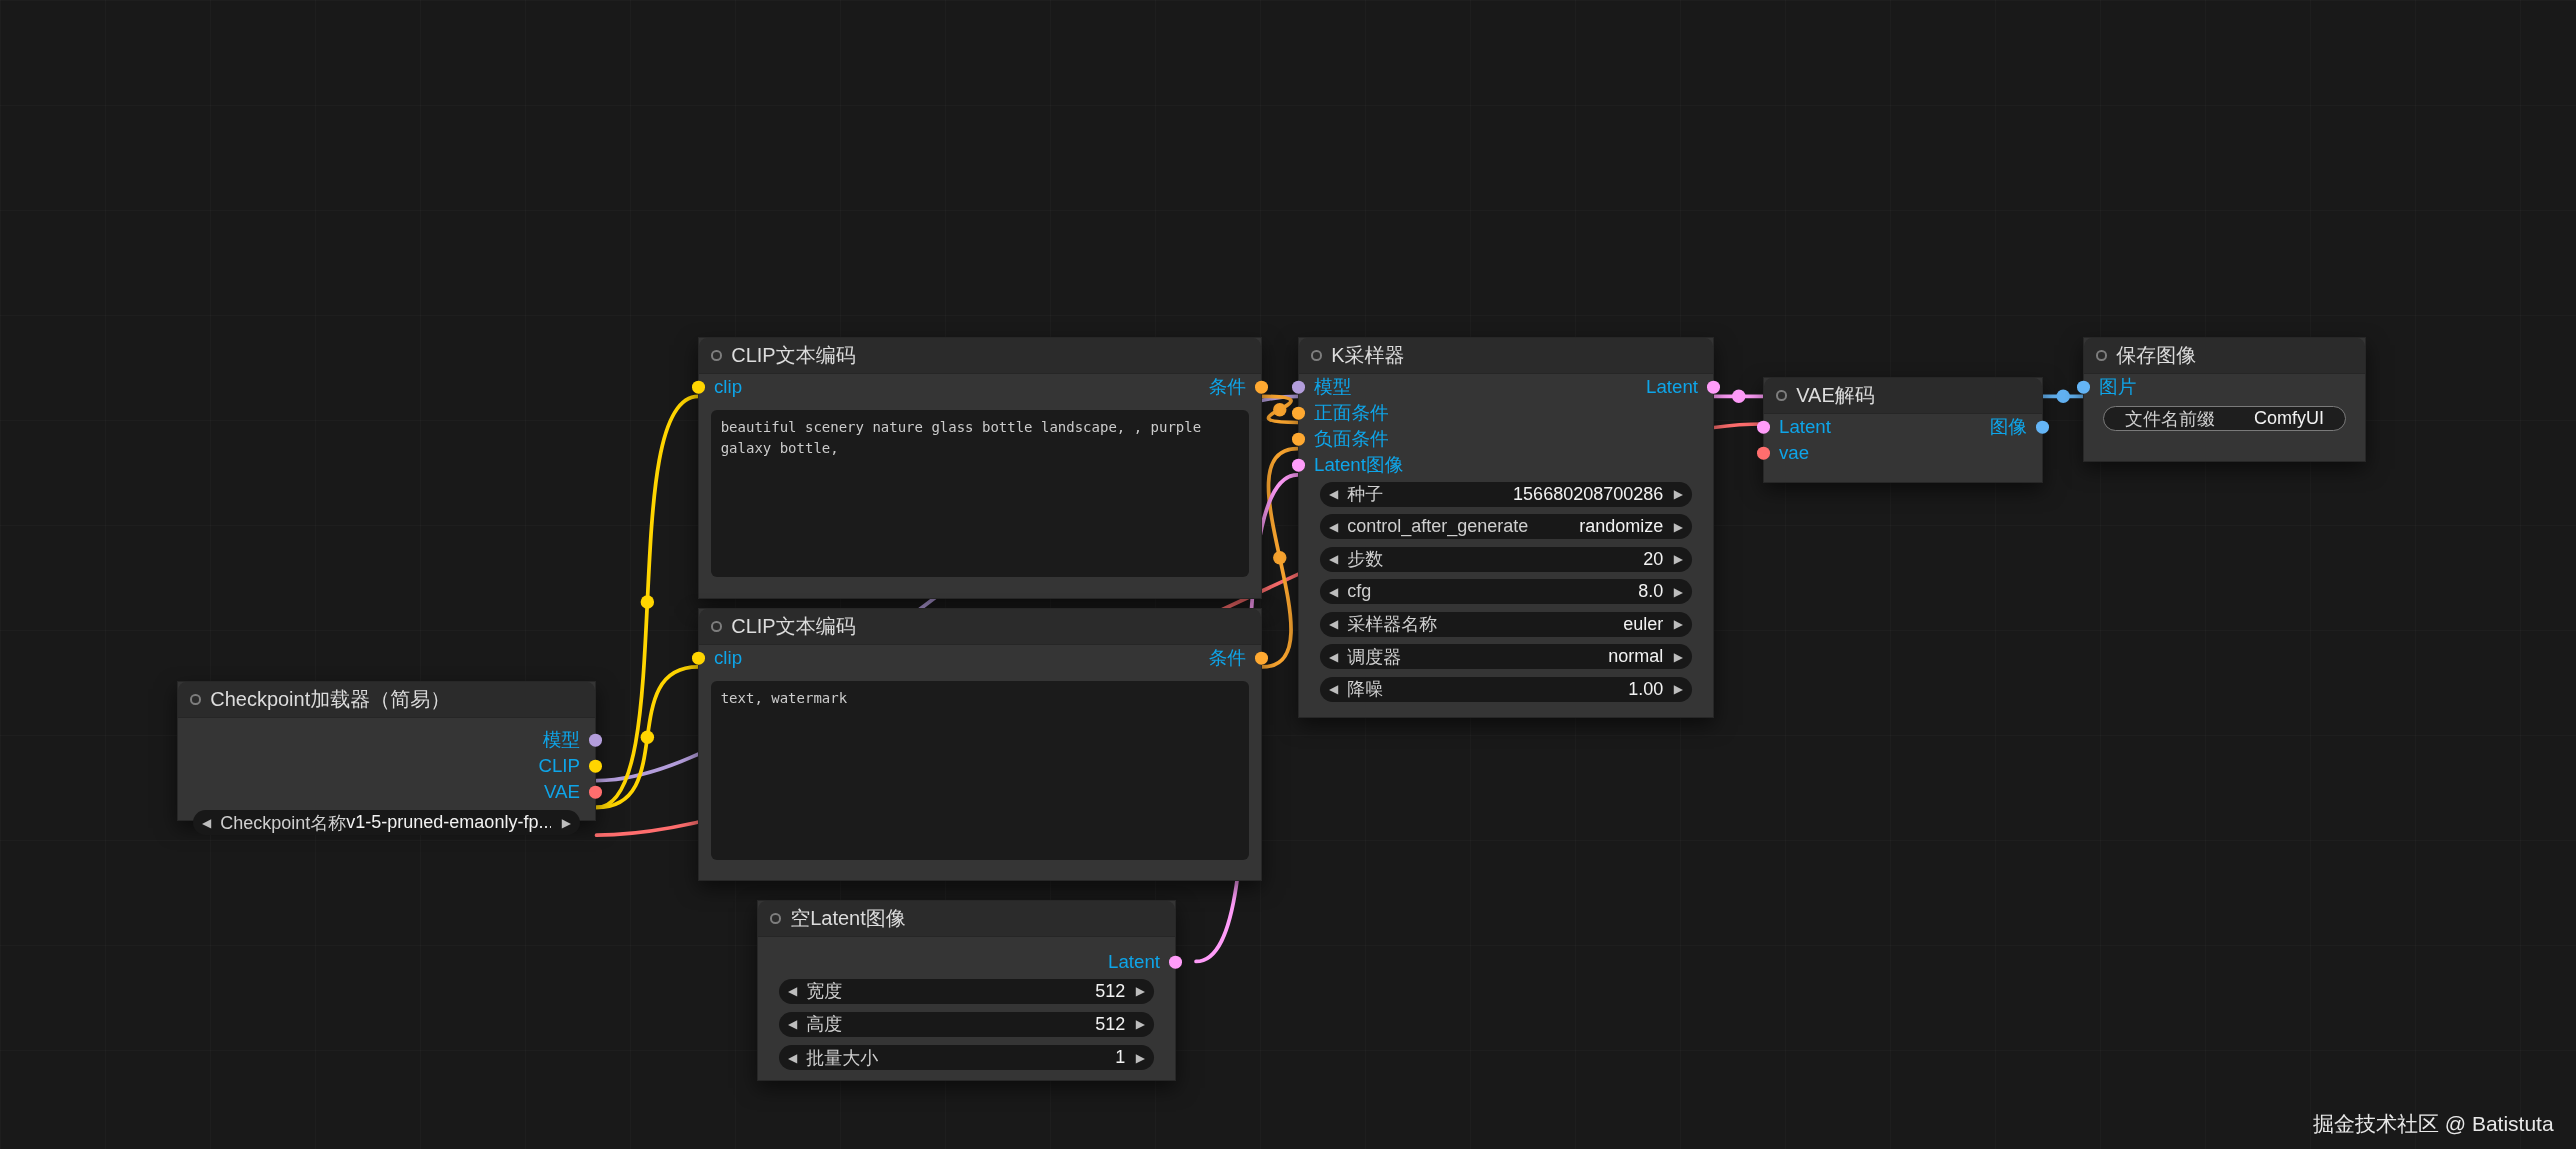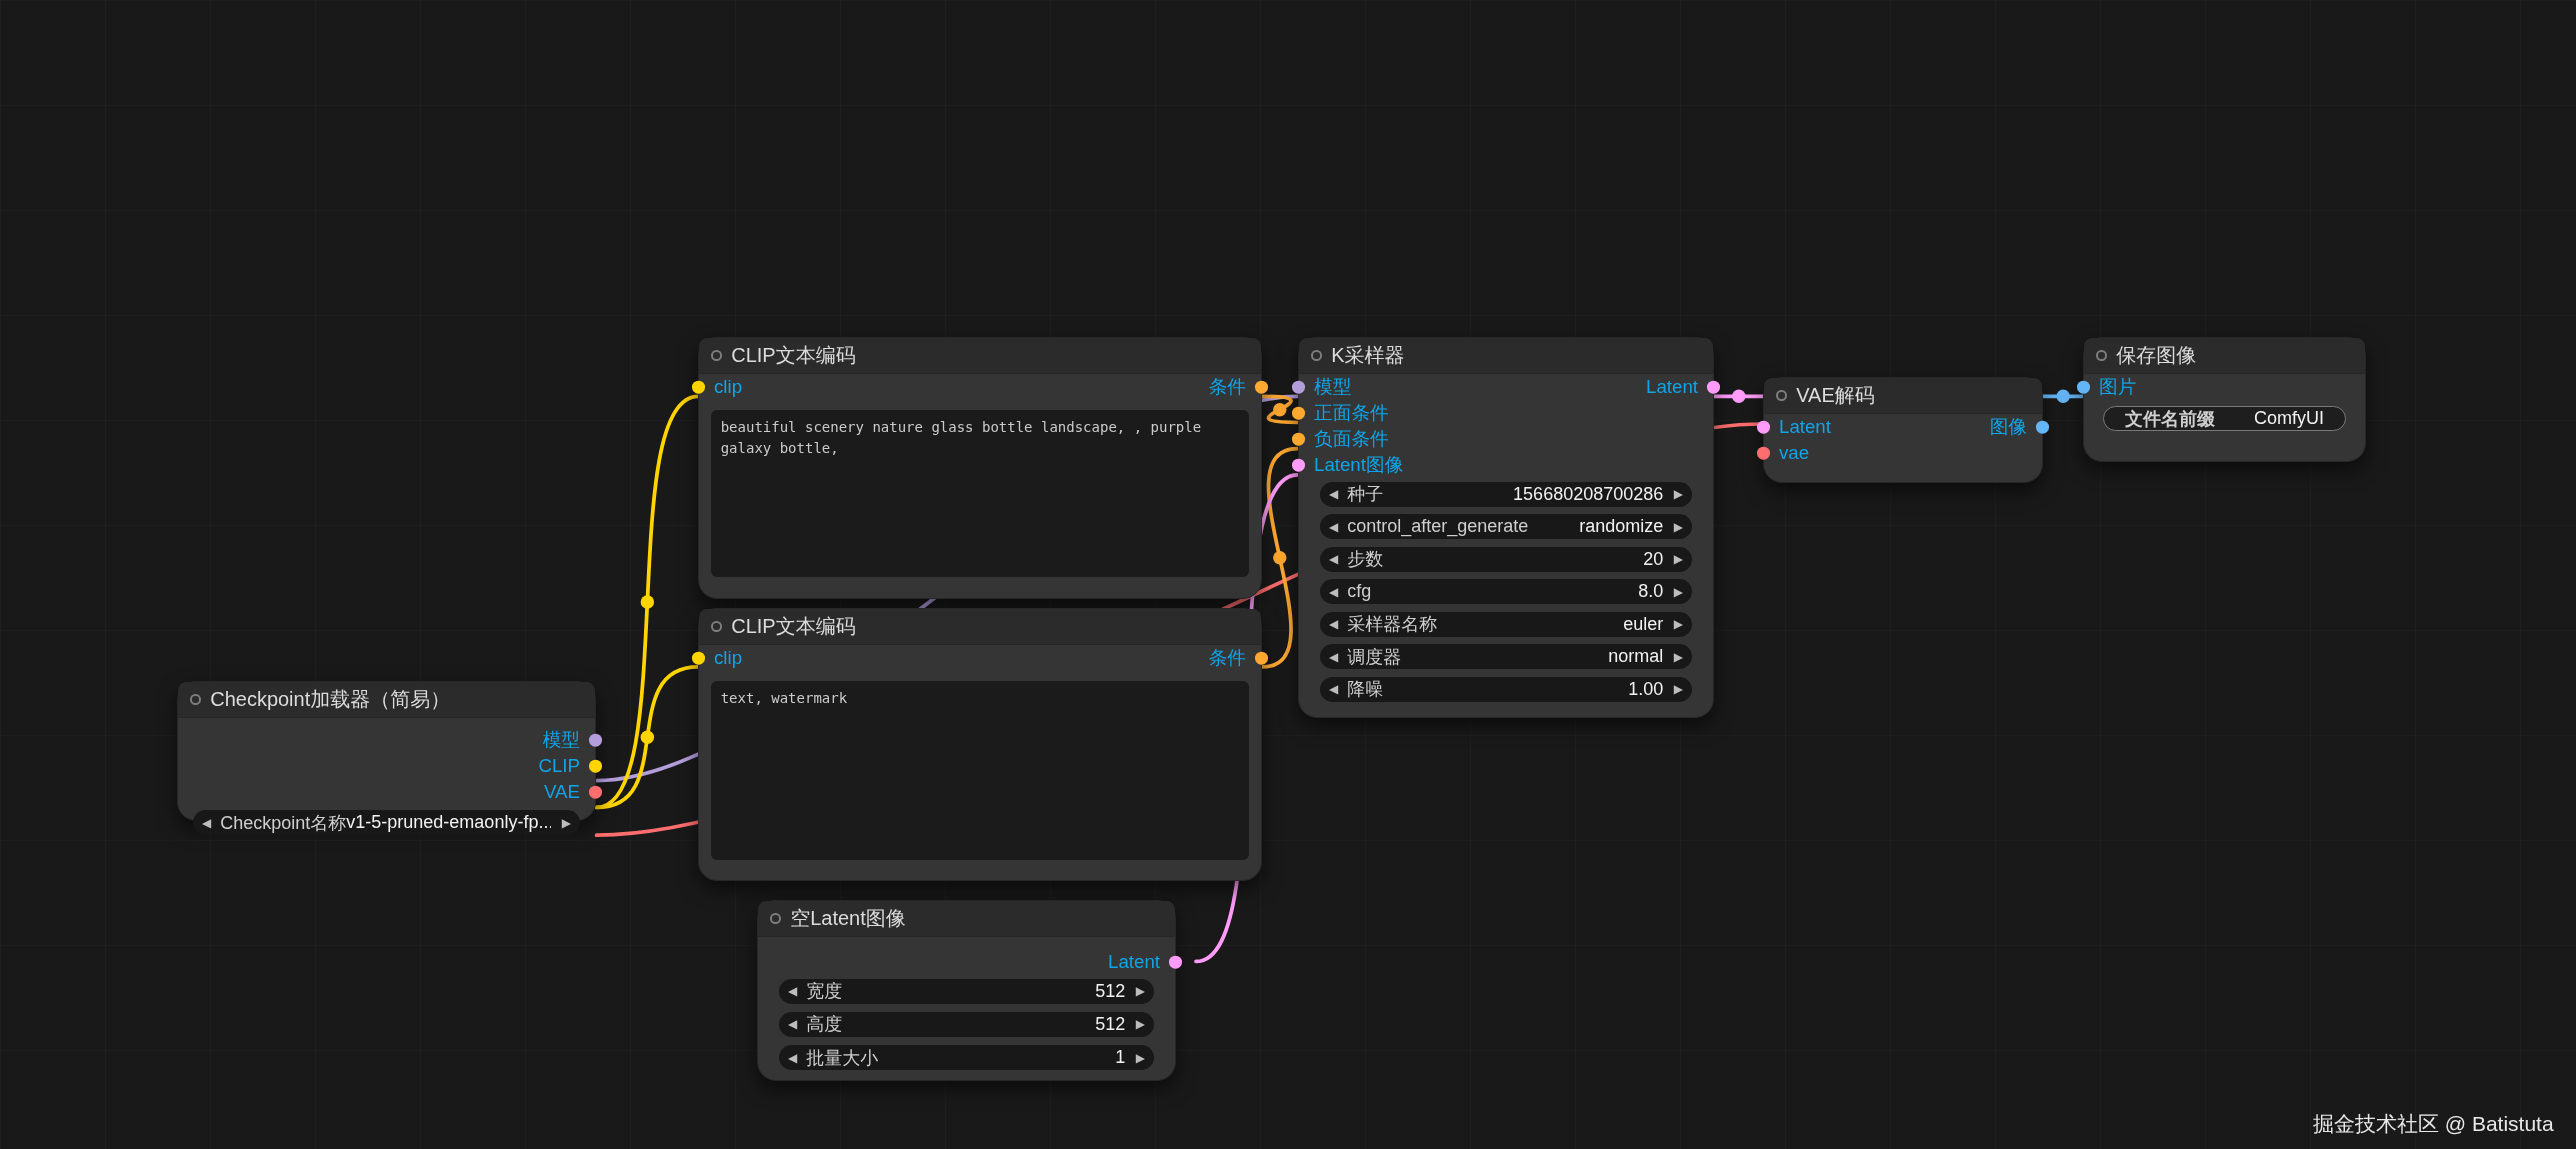--- a/index.html
+++ b/index.html
@@ -6,21 +6,21 @@
   html, body { width:2576px; height:1150px; overflow:hidden; background:#191919;
     font-family:"Liberation Sans","DejaVu Sans",sans-serif; }
   #canvas { position:relative; width:2576px; height:1150px; background-color:#191919;
     background-image:
       linear-gradient(rgba(255,255,255,0.025) 1.1px, transparent 1.1px),
       linear-gradient(90deg, rgba(255,255,255,0.025) 1.1px, transparent 1.1px);
     background-size:105px 105px; }
   #links { position:absolute; left:0; top:0; width:2576px; height:1150px; }
   #links path { fill:none; stroke-width:5; stroke-linecap:round; }
 
-  .node { position:absolute; background:#353535; border:0.7px solid #272727; border-radius:19px;
+  .node { position:absolute; background:#353535; border:0.7px solid #272727; border-radius:0;
     box-shadow:0 7.5px 19.4px rgba(0,0,0,0.55); }
   .node-header { height:36px; display:flex; align-items:center; gap:9.7px; padding:0 12px;
     background:#2b2b2b; border-radius:8.2px 8.2px 0 0; border-bottom:0.7px solid #262626; }
   .collapse-dot { width:10.5px; height:10.5px; border-radius:50%; border:2.2px solid #7d7d7d; flex:none; }
   .node-title { font-size:20px; color:#dcdcdc; white-space:nowrap; }
 
   .slot-row { position:relative; height:26px; display:flex; align-items:center;
     justify-content:space-between; padding:0 15px; }
   .slot-row.out-only { justify-content:flex-end; }
   .slot-label { font-size:18.7px; color:#0ea5e9; white-space:nowrap; }
@@ -28,21 +28,21 @@
     transform:translateY(-50%); background:#888; }
   .dot.in  { left:-6.7px; }
   .dot.out { right:-6.7px; }
 
   .widget { height:25px; margin:7.5px 21px 0; background:#181818; border-radius:12.7px;
     display:flex; align-items:center; padding:0 9px; font-size:18px; color:#cfcfcf; }
   .arrow { font-family:"DejaVu Sans",sans-serif; font-size:12px; color:#bdbdbd; flex:none; }
   .w-label { margin-left:9px; white-space:nowrap; }
   .w-value { flex:1; text-align:right; margin-right:10.5px; color:#f2f2f2; white-space:nowrap; overflow:hidden; }
   .text-widget { justify-content:center; gap:39px; background:#1e1e1e; border:0.7px solid #7a7a7a; }
-  .text-widget .w-label { margin-left:0;font-weight:bold; }
+  .text-widget .w-label { margin-left:0; }
   .text-widget .w-value { flex:none; text-align:center; margin-right:0; }
 
   .textarea { margin:9.7px 12px 0; background:#1b1b1b; border-radius:6px; padding:7.5px 9.7px;
     font-family:"DejaVu Sans Mono","Liberation Mono",monospace; font-size:14px; line-height:1.5;
     color:#cbcbcb; white-space:pre-wrap; word-break:break-word; overflow:hidden; }
 
   .watermark { position:absolute; right:22.4px; bottom:12px; font-size:21px; color:#e8e8e8;text-align:right; }
 </style>
 </head>
 <body>

